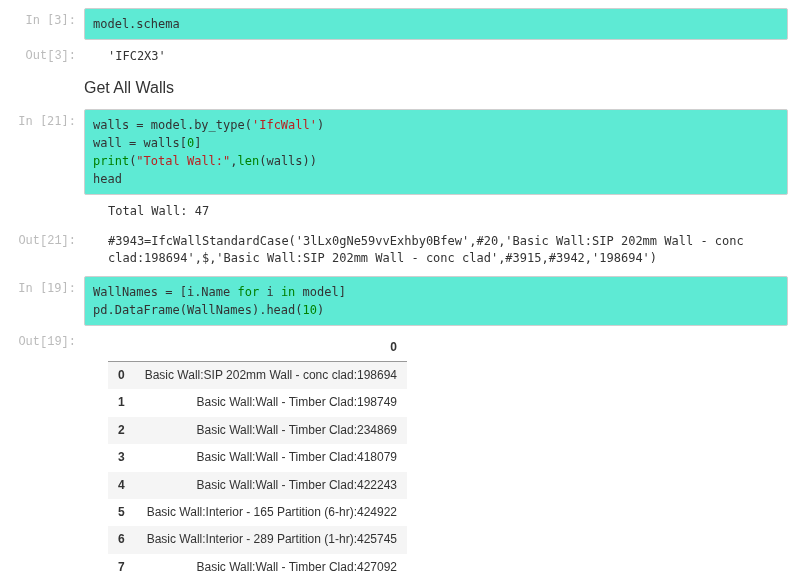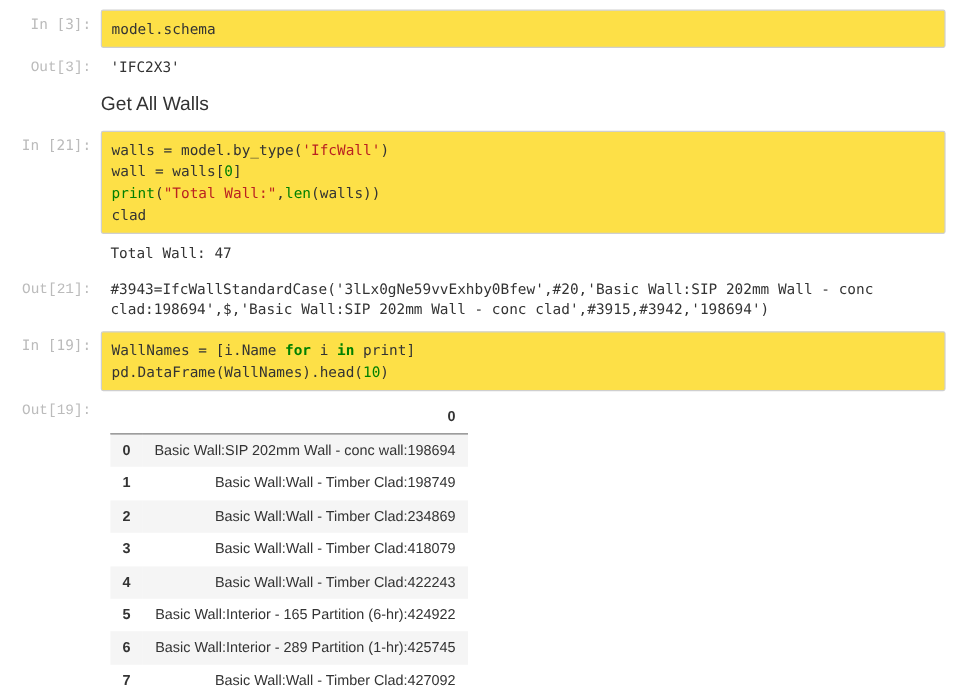--- a/index.html
+++ b/index.html
@@ -24,47 +24,48 @@
     font-family: monospace;
     font-size: 12px;
   }
   .prompt.in { color: #303f9f; }
   .prompt.out { color: #d84315; font-family: Liberation Mono, monospace; }
   .prompt.grey { color: #bbb; }
   .body {
     flex: 1;
   }
   .input-area {
-    background: #fde047;
+    background: #5eead4;
     border: 1px solid #cfcfcf;
     border-radius: 2px;
     padding: 6px 8px;
     font-family: Menlo, Consolas, "DejaVu Sans Mono", monospace;
     font-size: 12px;
     line-height: 1.5;
     white-space: pre;
     overflow-x: auto;
   }
   .output-area {
     padding: 4px 0 4px 8px;
     font-family: Menlo, Consolas, "DejaVu Sans Mono", monospace;
     font-size: 12px;
     line-height: 1.45;
     white-space: pre-wrap;
     word-break: break-word;
+    margin-left: 16px;
   }
   .md-area {
     padding: 6px 0 8px 0;
   }
   .md-area h3 {
     font-size: 16px;
     font-weight: 500;
     margin: 0;
   }
-  .tkn-kw { color: #008000; font-weight: bold; }
+  .tkn-kw { color: #008000; font-weight: normal; }
   .tkn-str { color: #ba2121; }
   .tkn-num { color: #008000; }
   .tkn-builtin { color: #008000; }
   table.df {
     border-collapse: collapse;
     font-family: "Helvetica Neue", Helvetica, Arial, sans-serif;
     font-size: 12px;
   }
   table.df th, table.df td {
     border: none;
@@ -104,61 +105,61 @@
     <h3>Get All Walls</h3>
   </div>
 </div>
 
 <div class="cell">
   <div class="prompt in grey">In [21]:</div>
   <div class="body">
     <div class="input-area"><span>walls = model.by_type(</span><span class="tkn-str">'IfcWall'</span><span>)</span>
 <span>wall = walls[</span><span class="tkn-num">0</span><span>]</span>
 <span class="tkn-builtin">print</span><span>(</span><span class="tkn-str">"Total Wall:"</span><span>,</span><span class="tkn-builtin">len</span><span>(walls))</span>
-<span>clad</span></div>
+<span>head</span></div>
   </div>
 </div>
 
 <div class="cell">
   <div class="prompt"></div>
   <div class="body">
     <div class="output-area">Total Wall: 47</div>
   </div>
 </div>
 
 <div class="cell">
   <div class="prompt out grey">Out[21]:</div>
   <div class="body">
     <div class="output-area">#3943=IfcWallStandardCase('3lLx0gNe59vvExhby0Bfew',#20,'Basic Wall:SIP 202mm Wall - conc clad:198694',$,'Basic Wall:SIP 202mm Wall - conc clad',#3915,#3942,'198694')</div>
   </div>
 </div>
 
 <div class="cell">
   <div class="prompt in grey">In [19]:</div>
   <div class="body">
-    <div class="input-area"><span>WallNames = [i.Name </span><span class="tkn-kw">for</span><span> i </span><span class="tkn-kw">in</span><span> print]</span>
+    <div class="input-area"><span>WallNames = [i.Name </span><span class="tkn-kw">for</span><span> i </span><span class="tkn-kw">in</span><span> model]</span>
 <span>pd.DataFrame(WallNames).head(</span><span class="tkn-num">10</span><span>)</span></div>
   </div>
 </div>
 
 <div class="cell">
   <div class="prompt out grey">Out[19]:</div>
   <div class="body">
     <div class="output-area" style="white-space:normal;">
       <table class="df">
         <thead>
           <tr>
             <th></th>
             <th>0</th>
           </tr>
         </thead>
         <tbody id="df-body">
         <tr>
               <th>0</th>
-              <td>Basic Wall:SIP 202mm Wall - conc wall:198694</td>
+              <td>Basic Wall:SIP 202mm Wall - conc clad:198694</td>
             </tr>
             <tr>
               <th>1</th>
               <td>Basic Wall:Wall - Timber Clad:198749</td>
             </tr>
             <tr>
               <th>2</th>
               <td>Basic Wall:Wall - Timber Clad:234869</td>
             </tr>
             <tr>

